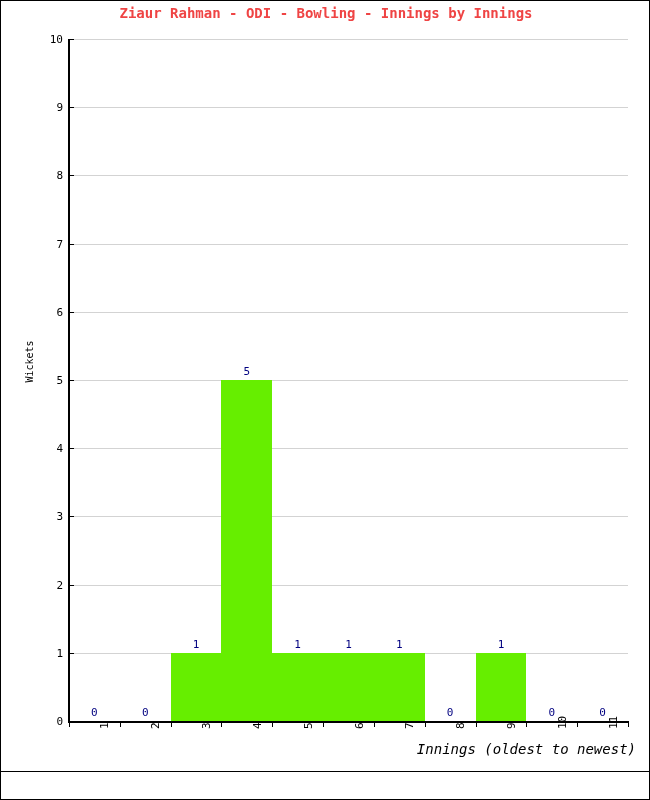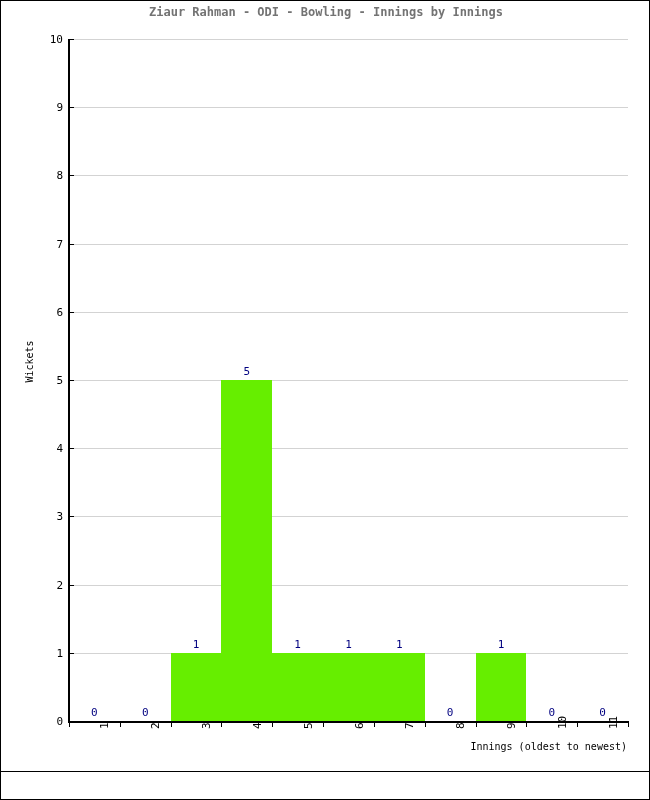--- a/index.html
+++ b/index.html
@@ -21,23 +21,23 @@
     border: 1px solid #000000;
     background: #ffffff;
   }
   
   #chart-title {
     position: absolute;
     left: 0;
     top: 4px;
     width: 650px;
     text-align: center;
-    font-size: 12px;
+    font-size: 14px;
     font-weight: bold;
-    color: #737373;
+    color: #ef4444;
     letter-spacing: 0px;
     white-space: nowrap;
   }
   
   #plot-area {
     position: absolute;
     left: 68px;
     top: 38px;
     width: 559px;
     height: 682px;
@@ -122,25 +122,26 @@
     top: 728px;
     font-size: 11px;
     color: #000000;
     line-height: 11px;
     white-space: nowrap;
     transform: rotate(-90deg);
     transform-origin: left top;
   }
   #x-axis-title {
     position: absolute;
-    right: 22px;
+    right: 13px;
     top: 740px;
-    font-size: 10px;
-    color: #000000;
-    white-space: nowrap;
+    font-size: 14px;
+    color: #000000;
+    white-space: nowrap;
+    font-style: italic;
   }
   
   #footer-sep {
     position: absolute;
     left: 0;
     top: 770px;
     width: 648px;
     height: 1px;
     background: #000000;
   }

